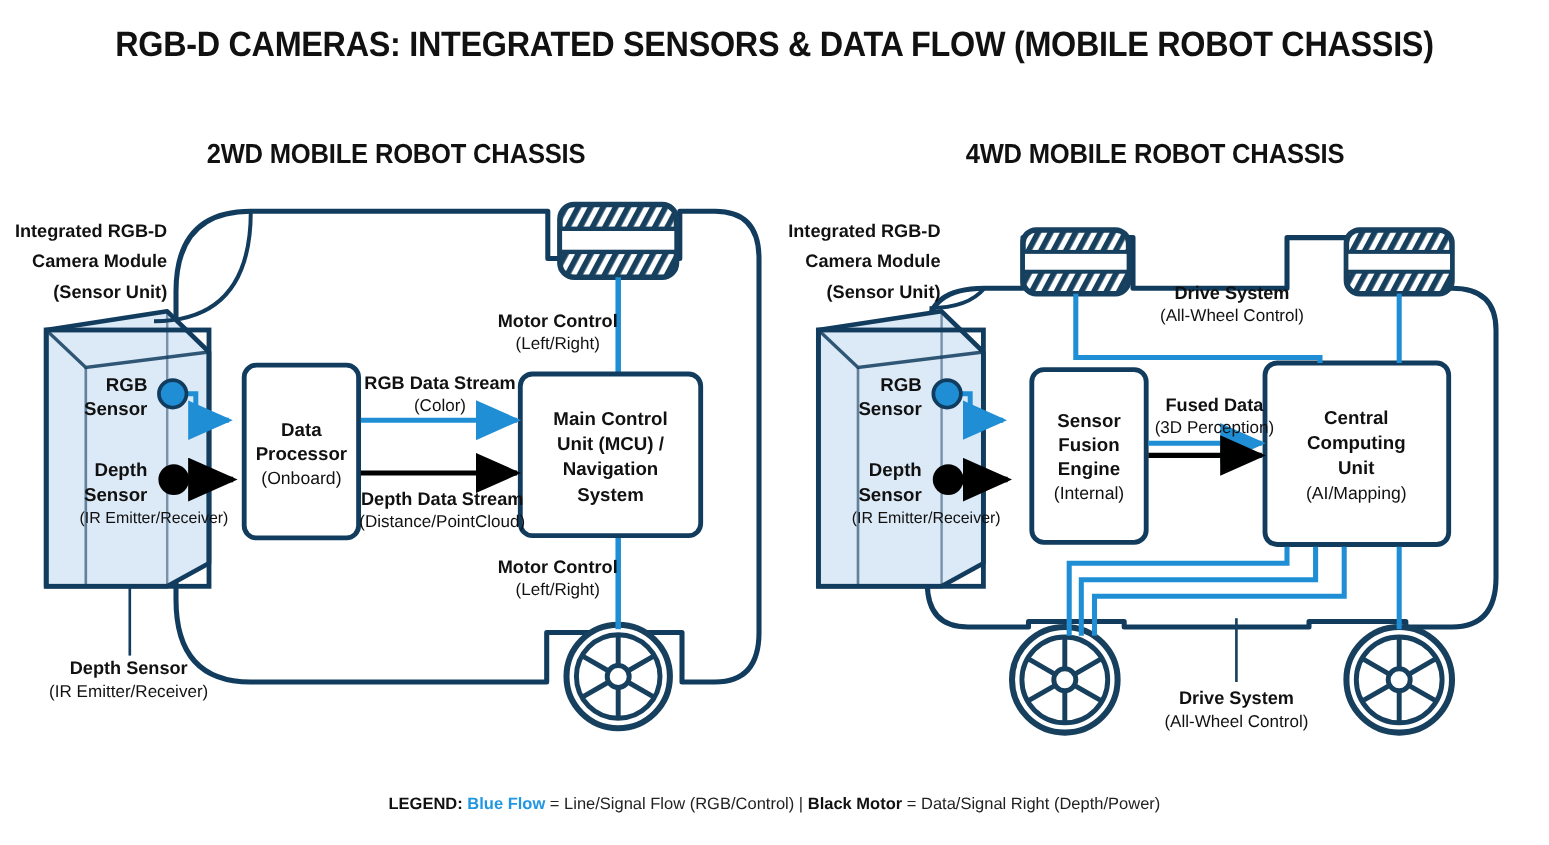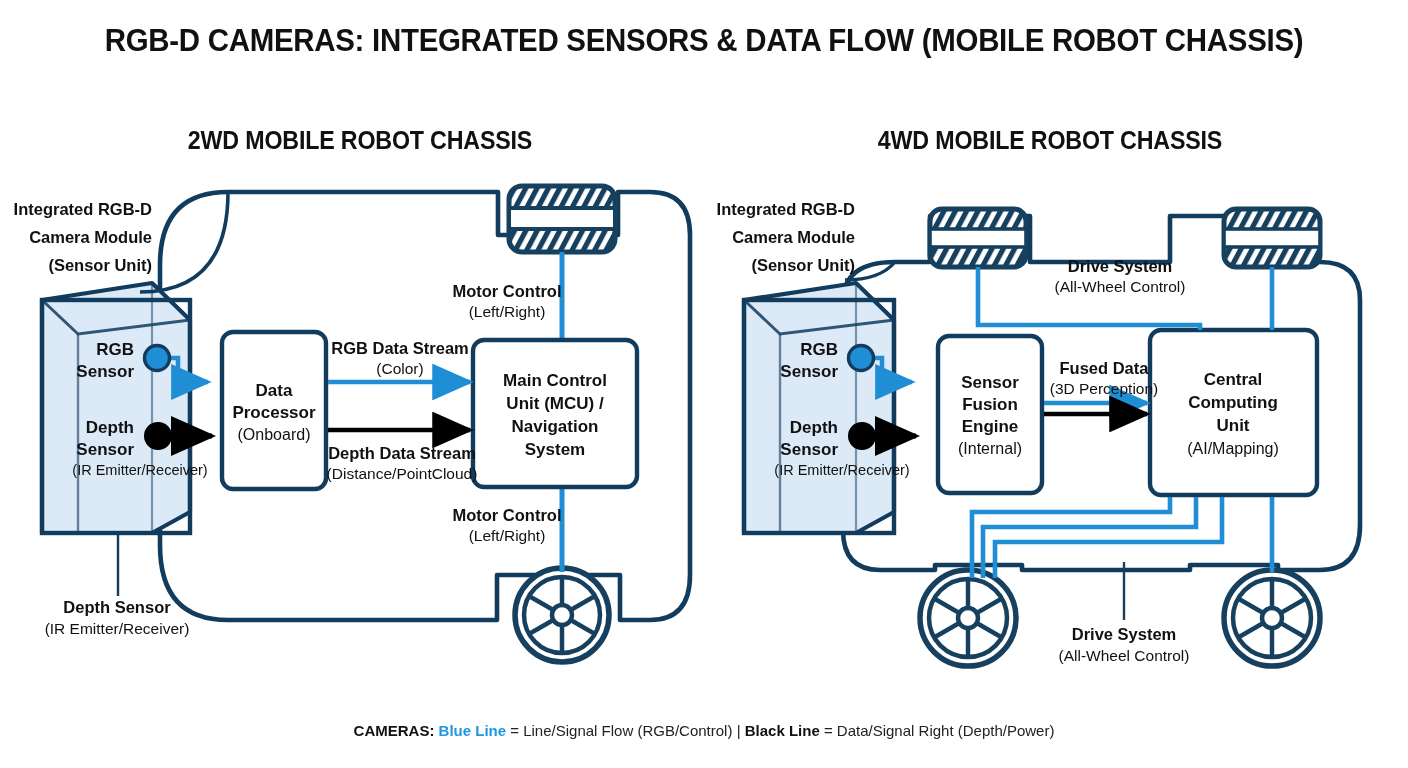--- a/index.html
+++ b/index.html
@@ -318,21 +318,21 @@
       <text class="lbl-b" x="1120" y="272" text-anchor="middle">Drive System</text>
       <text class="lbl-n" x="1120" y="292" text-anchor="middle">(All-Wheel Control)</text>
     </g>
     <g>
       <text class="lbl-b" x="1124" y="640" text-anchor="middle">Drive System</text>
       <text class="lbl-n" x="1124" y="661" text-anchor="middle">(All-Wheel Control)</text>
     </g>
   </svg>
 
   <div class="legend">
-    <b>CAMERAS:</b>
-    <span class="blue">Blue Line</span>
+    <b>LEGEND:</b>
+    <span class="blue">Blue Flow</span>
     <span>= Line/Signal Flow (RGB/Control)</span>
     <span>|</span>
-    <b>Black Line</b>
+    <b>Black Motor</b>
     <span>= Data/Signal Right (Depth/Power)</span>
   </div>
 
 </div>
 
 </body></html>

